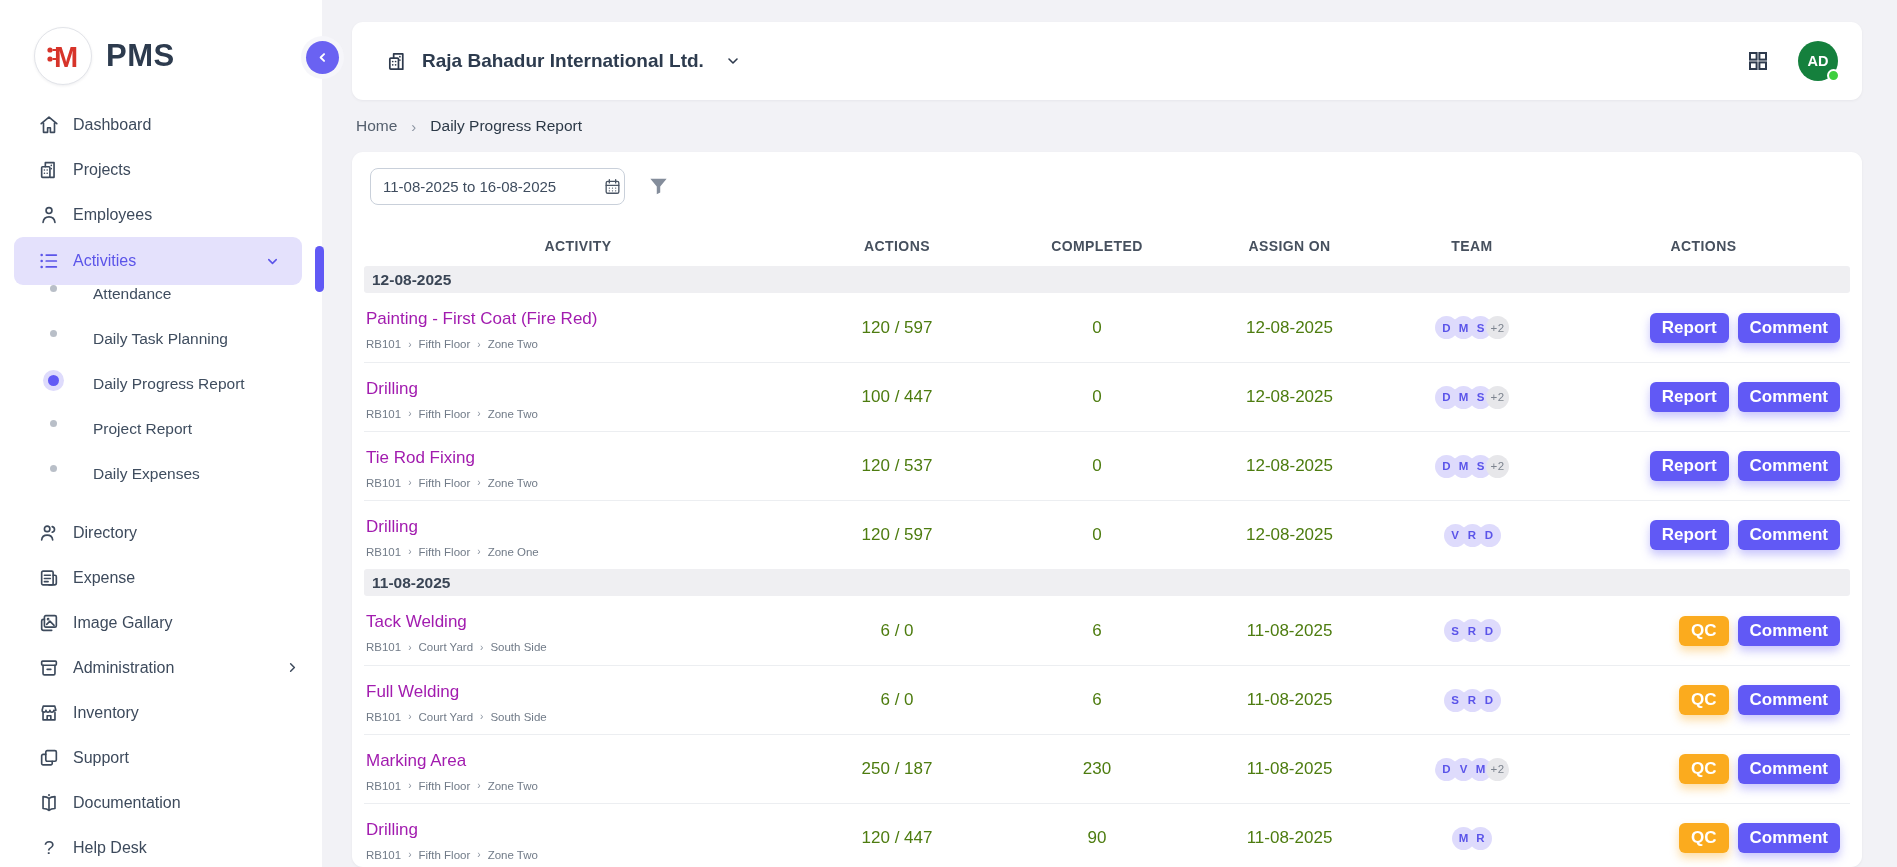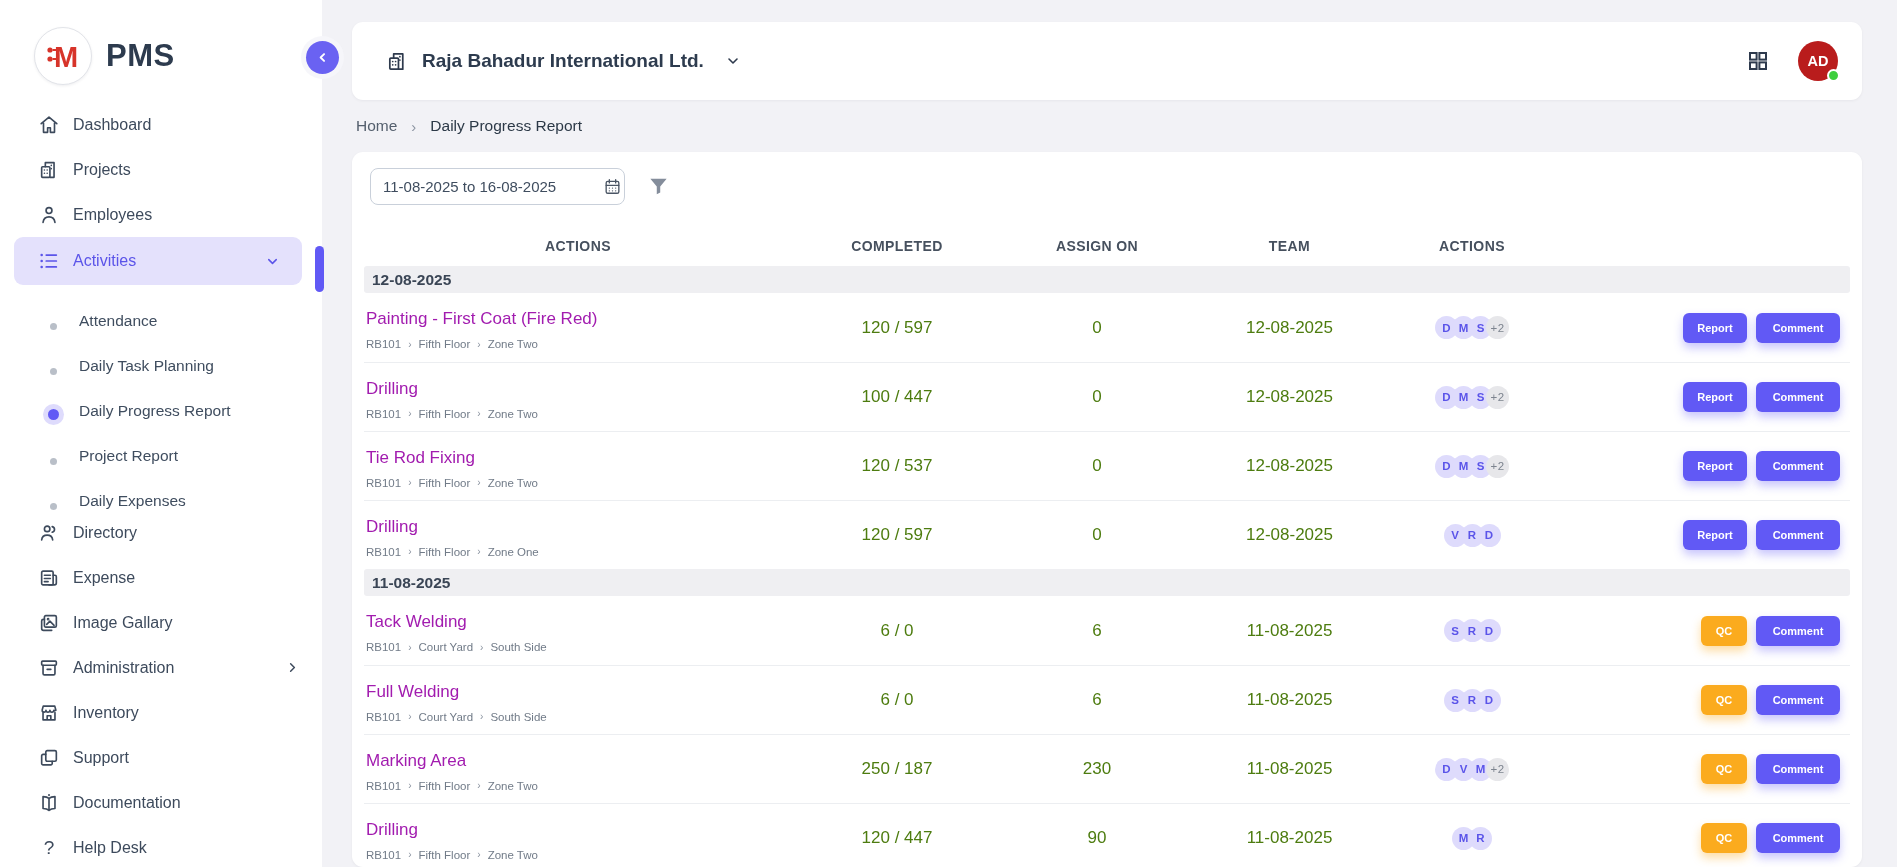--- a/index.html
+++ b/index.html
@@ -33,21 +33,21 @@
   .nav-item .nicon { width:22px; height:22px; color:#3d4a5c; flex:0 0 22px; }
   .nav-item.active {
     margin:0 20px 0 14px; padding-left:24px; border-radius:9px;
     background:#e4e1fc; color:#5b54e9; height:48px;
   }
   .nav-item.active .nicon { color:#5b54e9; }
   .nav-item .spacer { flex:1; }
   .chev { width:15px; height:15px; color:#5b54e9; }
   .chev-r { width:15px; height:15px; color:#3d4a5c; }
   .sub-item {
-    display:flex; align-items:flex-end; gap:22px;
+    display:flex; align-items:flex-start; gap:36px;
     height:45px; padding-left:50px; font-size:15.5px; color:#3f4d5f; cursor:pointer;
   }
   .dot { width:7px; height:7px; border-radius:50%; background:#b9bfc8; flex:0 0 7px; }
   .sub-item.active .dot {
     width:11px; height:11px; flex:0 0 11px; background:#6159f5;
     box-shadow:0 0 0 5px #dedbfc; margin-left:-2px; margin-right:-2px;
   }
   .qmark { width:22px; text-align:center; font-size:19px; color:#3d4a5c; }
 
   
@@ -70,21 +70,21 @@
     display:flex; align-items:center; padding:0 24px 0 34px; z-index:1;
   }
   .company { display:flex; align-items:center; gap:13px; cursor:pointer; }
   .company .cicon { width:23px; height:23px; color:#2e3a4d; }
   .company-name { font-size:19px; font-weight:600; color:#2d3b4e; }
   .company .chev-d { width:16px; height:16px; color:#2e3a4d; margin-left:8px; }
   .topbar .spacer { flex:1; }
   .apps-grid { width:24px; height:24px; color:#2e3a4d; margin-right:28px; cursor:pointer; }
   .avatar-wrap { position:relative; width:40px; height:40px; cursor:pointer; }
   .avatar {
-    width:40px; height:40px; border-radius:50%; background:#b91c1c;
+    width:40px; height:40px; border-radius:50%; background:#15803d;
     color:#fff; font-size:14.5px; font-weight:bold;
     display:flex; align-items:center; justify-content:center;
   }
   .online-dot {
     position:absolute; right:-2px; bottom:-1px; width:13px; height:13px; border-radius:50%;
     background:#3ecf3e; border:2px solid #fff;
   }
 
   
   .breadcrumb {
@@ -138,21 +138,21 @@
   .chip {
     width:23px; height:23px; border-radius:50%; background:#dedbfc; color:#5b54e9;
     font-size:11.5px; font-weight:bold; display:inline-flex; align-items:center;
     justify-content:center; margin-left:-6px; cursor:pointer;
   }
   .chip:first-child { margin-left:0; }
   .chip.extra { background:#e7e7ea; color:#7d848f; font-weight:500; letter-spacing:.5px; }
   .c-actions { display:flex; justify-content:flex-end; gap:9px; padding-right:10px; }
   .btn {
     border:none; border-radius:6px; height:30px; color:#fff;
-    font-family:"Liberation Sans", sans-serif; font-size:11px; font-weight:bold;
+    font-family:"Liberation Sans", sans-serif; font-size:17px; font-weight:bold;
     cursor:pointer; padding:0 12px;
   }
   .btn-report { background:#6159f5; min-width:64px; box-shadow:0 5px 10px rgba(97,89,245,.35); }
   .btn-comment { background:#6159f5; min-width:84px; box-shadow:0 5px 10px rgba(97,89,245,.35); }
   .btn-qc { background:#fbab1e; min-width:46px; box-shadow:0 5px 10px rgba(251,171,30,.4); }
 </style>
 </head>
 <body>
 
 <div class="sidebar">
@@ -334,20 +334,21 @@
           <path d="M8 3.5v4M16 3.5v4M4 10.5h16"></path>
           <path d="M8 14h.01M12 14h.01M16 14h.01M8 17.5h.01M12 17.5h.01M16 17.5h.01"></path>
         </svg>
     </div>
     <svg class="funnel" viewBox="0 0 24 24">
         <path d="M3.5 4h17l-6.7 8v6.2l-3.6 1.8v-8z" fill="#848d9b"></path>
       </svg>
   </div>
 
   <div class="tgrid thead">
+    <div>ACTIVITY</div>
     <div>ACTIONS</div>
     <div>COMPLETED</div>
     <div>ASSIGN ON</div>
     <div>TEAM</div>
     <div>ACTIONS</div>
   </div>
 
   <div class="group-bar">12-08-2025</div>
 
   <div class="tgrid trow">

